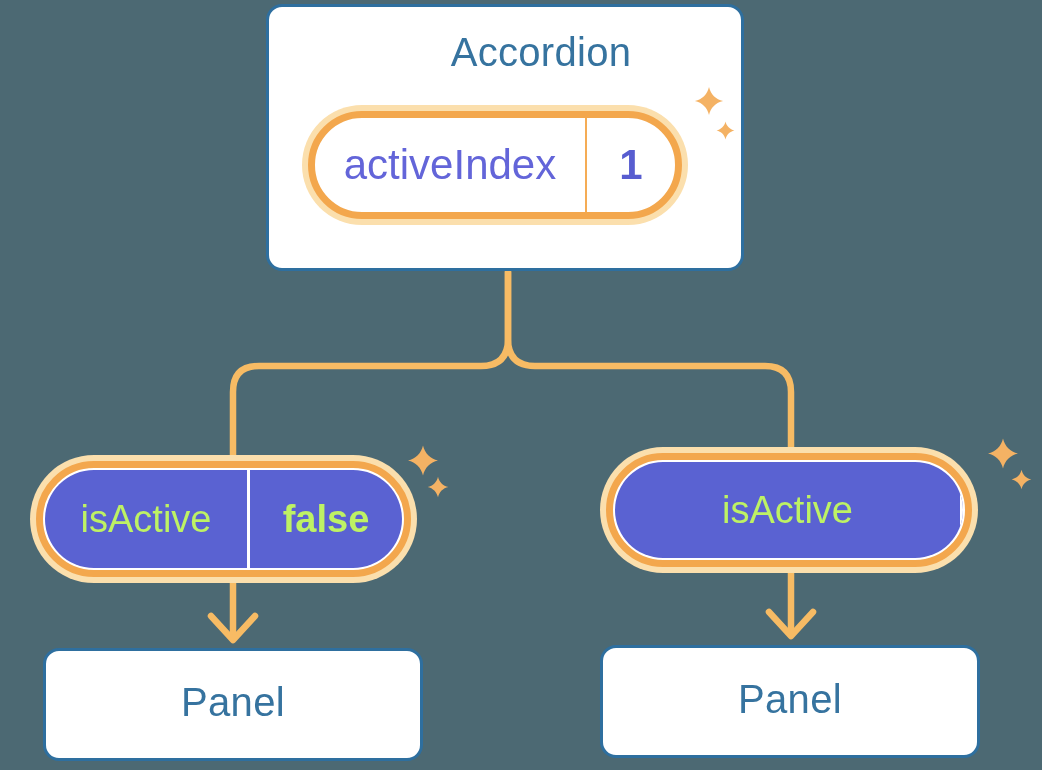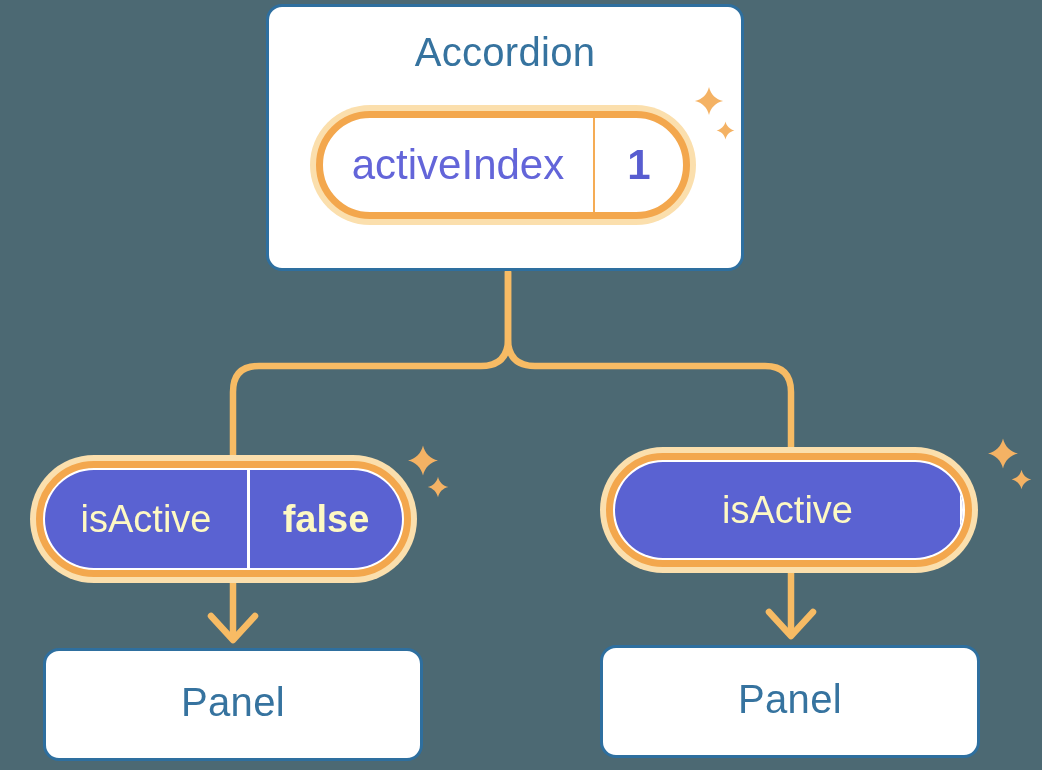--- a/index.html
+++ b/index.html
@@ -91,21 +91,21 @@
     display: flex;
     align-items: stretch;
     background: #5A62D2;
     border-radius: 999px;
     overflow: hidden;
   }
   .prop-core .cell {
     display: flex;
     align-items: center;
     justify-content: center;
-    color: #fef9c3;
+    color: #bef264;
   }
   .prop-core .label-cell {
     flex: 1;
     font-size: 38px;
     font-weight: 400;
   }
   .prop-core .value-cell {
     font-size: 38px;
     font-weight: 700;
   }
@@ -126,23 +126,23 @@
 <div id="canvas">
 
   <svg id="connectors" viewBox="0 0 1042 770">
     <path class="branch" d="M 508 272 L 508 339 Q 508 366 481 366 L 259 366 Q 233 366 233 392 L 233 636"></path>
     <path class="branch" d="M 508 272 L 508 339 Q 508 366 535 366 L 765 366 Q 791 366 791 392 L 791 632"></path>
     <path class="branch" d="M 211 616 L 233 640 L 255 616"></path>
     <path class="branch" d="M 769 612 L 791 636 L 813 612"></path>
   </svg>
 
   <div class="card" style="left:266px; top:4px; width:478px; height:267px;"></div>
-  <div class="card-title" style="left:266px; top:30px; width:478px;">Accordion</div>
+  <div class="card-title" style="left:266px; top:30px; width:478px;padding-left:36px;">Accordion</div>
 
-  <div class="pill state-pill" style="left:316px; top:111px; width:374px; height:108px;text-align:right;">
+  <div class="pill state-pill" style="left:308px; top:111px; width:374px; height:108px;text-align:right;">
     <div class="cell label-cell">activeIndex</div>
     <div class="divider-v"></div>
     <div class="cell value-cell">1</div>
   </div>
 
   <div class="pill prop-pill" style="left:36px; top:461px; width:375px; height:116px;">
     <div class="prop-core">
       <div class="cell label-cell">isActive</div>
       <div class="divider-v"></div>
       <div class="cell value-cell" style="width:152px;">false</div>

